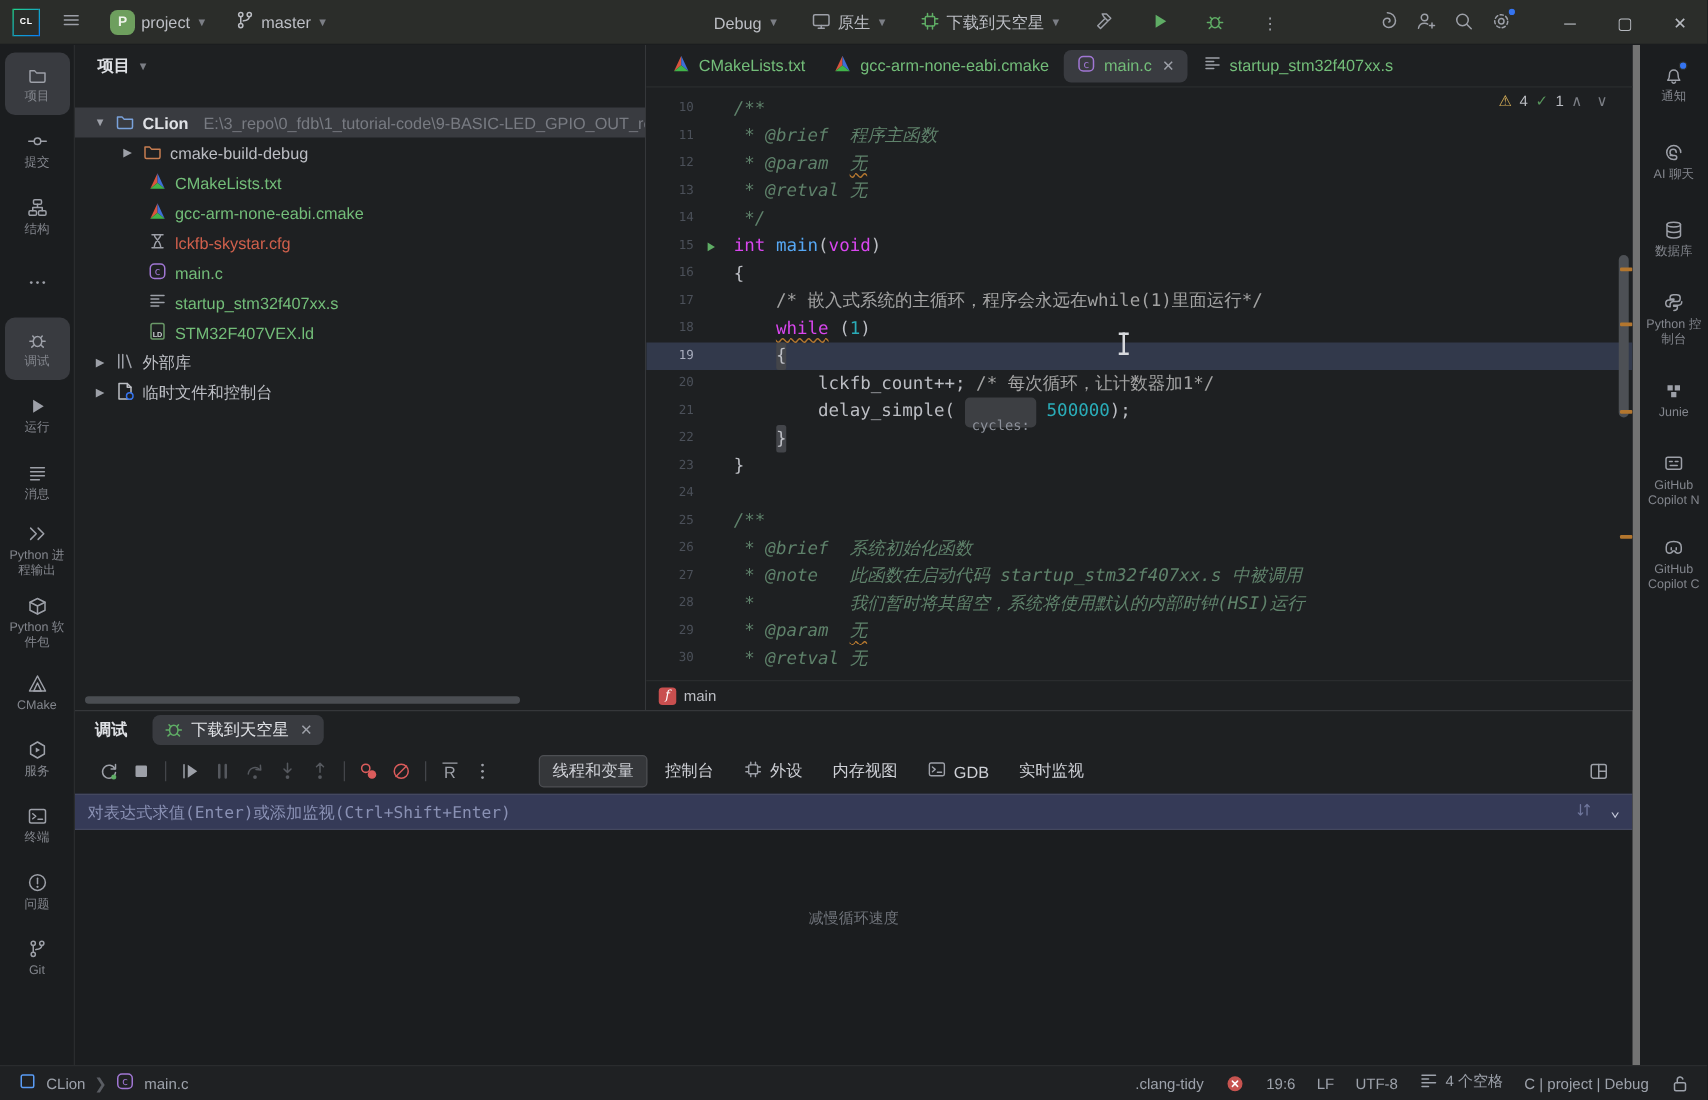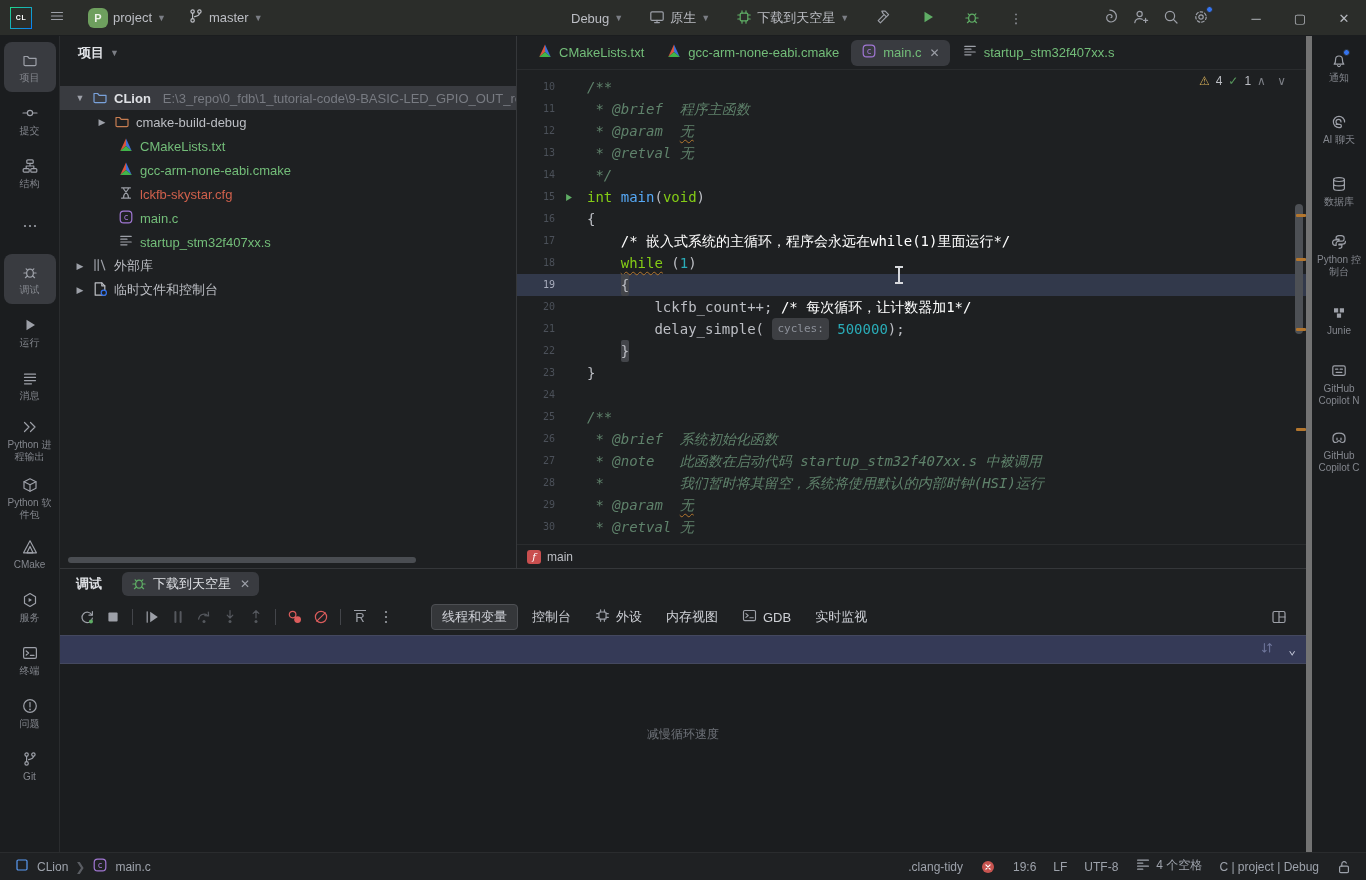--- a/index.html
+++ b/index.html
@@ -68,27 +68,27 @@
   .etab .close { color:#9da0a8; font-size:12px; margin-left:2px; }
   .code-area { flex:1; position:relative; overflow:hidden; padding-top:6px;
     font-family:"DejaVu Sans Mono",monospace; font-size:14px; }
   .cl-row { display:flex; height:22px; line-height:22px; white-space:pre; }
   .cl-row.cur { background:#32394b; }
   .ln { width:46px; flex:none; text-align:right; padding-right:8px; color:#4b5059; font-size:10px; }
   .cur .ln { color:#a8adbd; }
   .gslot { width:24px; flex:none; display:flex; align-items:center; color:#5fad65; }
   .gslot .ic { width:11px; height:11px; }
   .doc { color:#5f826b; font-style:italic; }
-  .cm  { color:#ffffff; }
-  .kw  { color:#84cc16; }
+  .cm  { color:#a3a3a3; }
+  .kw  { color:#d946ef; }
   .fn  { color:#56a8f5; }
   .num { color:#2aacb8; }
   .br  { background:#43454a; border-radius:2px; }
   .sq  { text-decoration:underline wavy #b3762e 1px; text-underline-offset:3px; }
-  .hint{ background:#3d3f43; color:#8c9099; border-radius:4px; padding:0 5px; font-size:11px; }
+  .hint{ background:#3d3f43; color:#8c9099; border-radius:4px; padding:12px 5px; font-size:11px; }
   .inspect { position:absolute; top:4px; right:16px; display:flex; align-items:center; gap:6px;
     font-size:12px; color:#bcbec4; font-family:"Liberation Sans",sans-serif; }
   .inspect .w { color:#d6ae58; }
   .inspect .c { color:#57965c; }
   .inspect .chevs { color:#7b7e85; letter-spacing:4px; }
   .vscroll { position:absolute; right:3px; top:134px; width:8px; height:130px; border-radius:4px; background:#4d5055; }
   .mark { position:absolute; right:0; width:10px; height:3px; background:#b3762e; border-radius:1px; }
   .ibeam { position:absolute; width:2px; height:18px; background:#d7d9dd; }
   .ibeam:before,.ibeam:after { content:""; position:absolute; left:-3px; width:8px; height:2px; background:#d7d9dd; }
   .ibeam:after { bottom:0; }
@@ -427,20 +427,27 @@
                     <text x="8" y="11.2" font-size="8.5" fill="#a177d4" stroke="none" text-anchor="middle" font-family="DejaVu Sans Mono,monospace">c</text>
                   </svg></span>
                 <span style="color:#73bd79">main.c</span>
               </div>
               <div class="tree-row" style="padding-left: 58px;">
                 <span><svg class="ic " viewBox="0 0 16 16">
                     <path d="M2.8 3.4h10.4M2.8 6.2h6.2M2.8 9h10.4M2.8 11.8h6.2" stroke="#9da0a8"></path>
                   </svg></span>
                 <span style="color:#73bd79">startup_stm32f407xx.s</span>
               </div>
+              <div class="tree-row" style="padding-left: 58px;">
+                <span><svg class="ic " viewBox="0 0 16 16">
+                    <rect x="2.8" y="1.8" width="10.4" height="12.4" rx="1.4" stroke="#6a9968"></rect>
+                    <text x="8" y="12.6" font-size="5.8" fill="#cfd2d6" stroke="none" text-anchor="middle" font-family="Liberation Sans,sans-serif" font-weight="bold">LD</text>
+                  </svg></span>
+                <span style="color:#73bd79">STM32F407VEX.ld</span>
+              </div>
               <div class="tree-row" style="padding-left: 14px;">
                 <span class="tree-chev">▶</span>
                 <span><svg class="ic " viewBox="0 0 16 16">
                     <path d="M3 2.6v10.8M6.2 2.6v10.8M9.4 3.2l3.4 9.8" stroke="#9da0a8"></path>
                   </svg></span>
                 <span style="color:#bcbec4">外部库</span>
               </div>
               <div class="tree-row" style="padding-left: 14px;">
                 <span class="tree-chev">▶</span>
                 <span><svg class="ic " viewBox="0 0 16 16">
@@ -643,20 +650,21 @@
             <div class="layout-btn tbtn">
               <svg class="ic " viewBox="0 0 16 16">
                 <rect x="2" y="2.5" width="12" height="11" rx="1.5"></rect>
                 <path d="M8 2.5v11M8 8h6"></path>
               </svg>
             </div>
           </div>
         <div class="dbg-body">
           <div class="vars-col">
             <div class="watchbar">
+              <span>对表达式求值(Enter)或添加监视(Ctrl+Shift+Enter)</span>
               <span class="spacer"></span>
               <span><svg class="ic " viewBox="0 0 16 16">
                     <path d="M5 3v9.6M5 12.6 3 10.6M5 12.6l2-2M11 12.6V3M11 3 9 5M11 3l2 2"></path>
                   </svg></span>
               <span class="chv">⌄</span>
             </div>
             <div class="vars-empty">
               <span>减慢循环速度</span>
             </div>
           </div>

